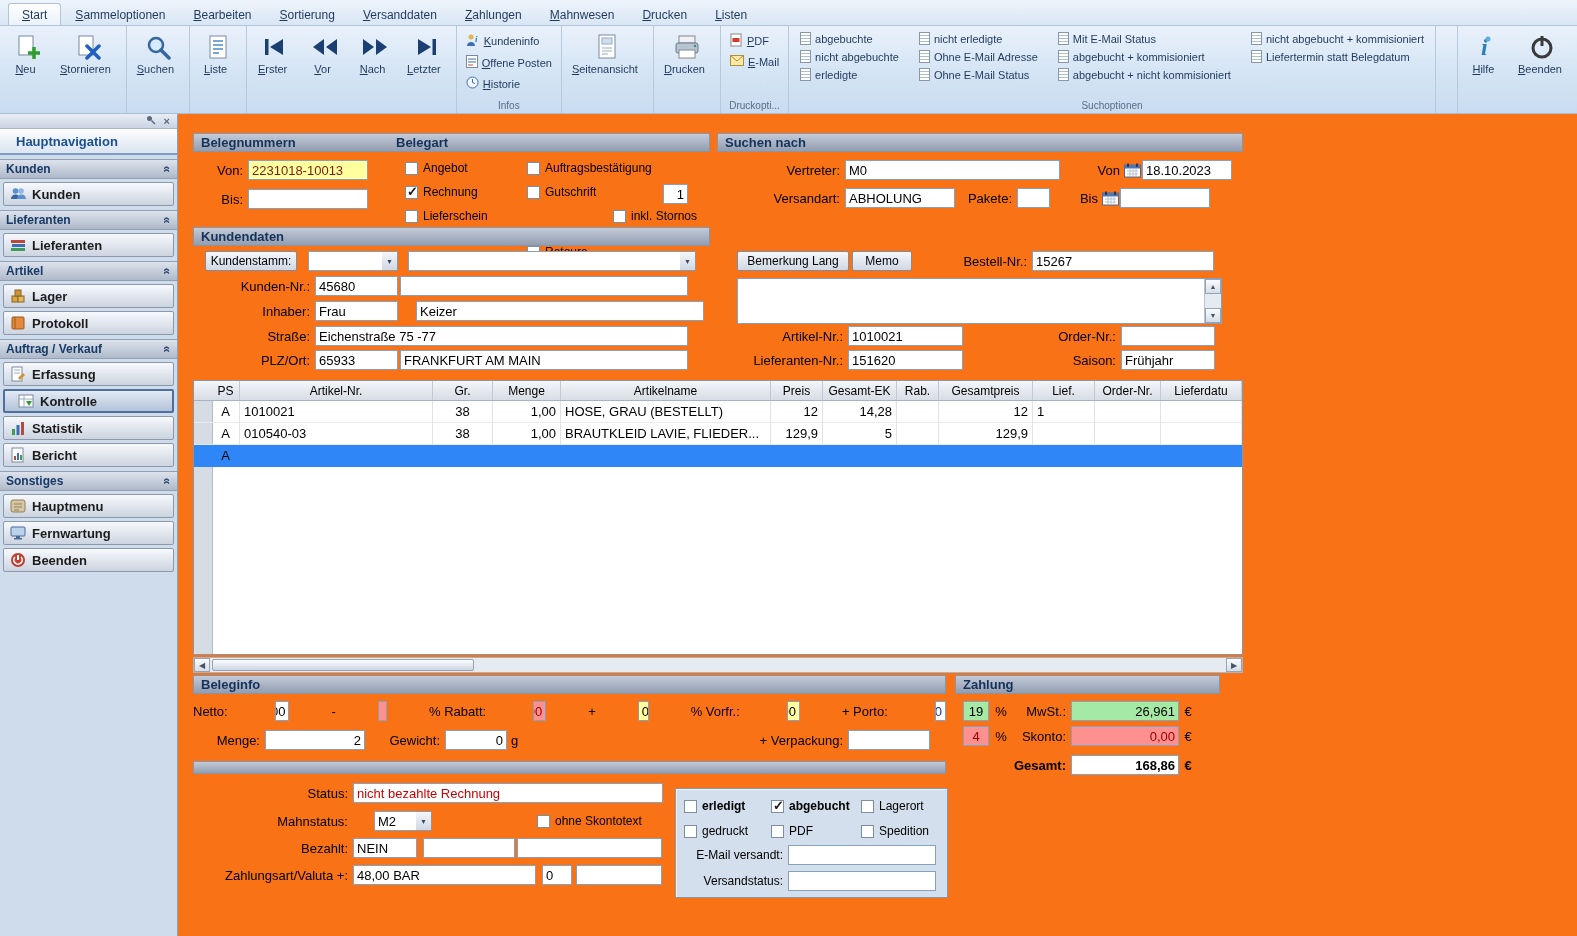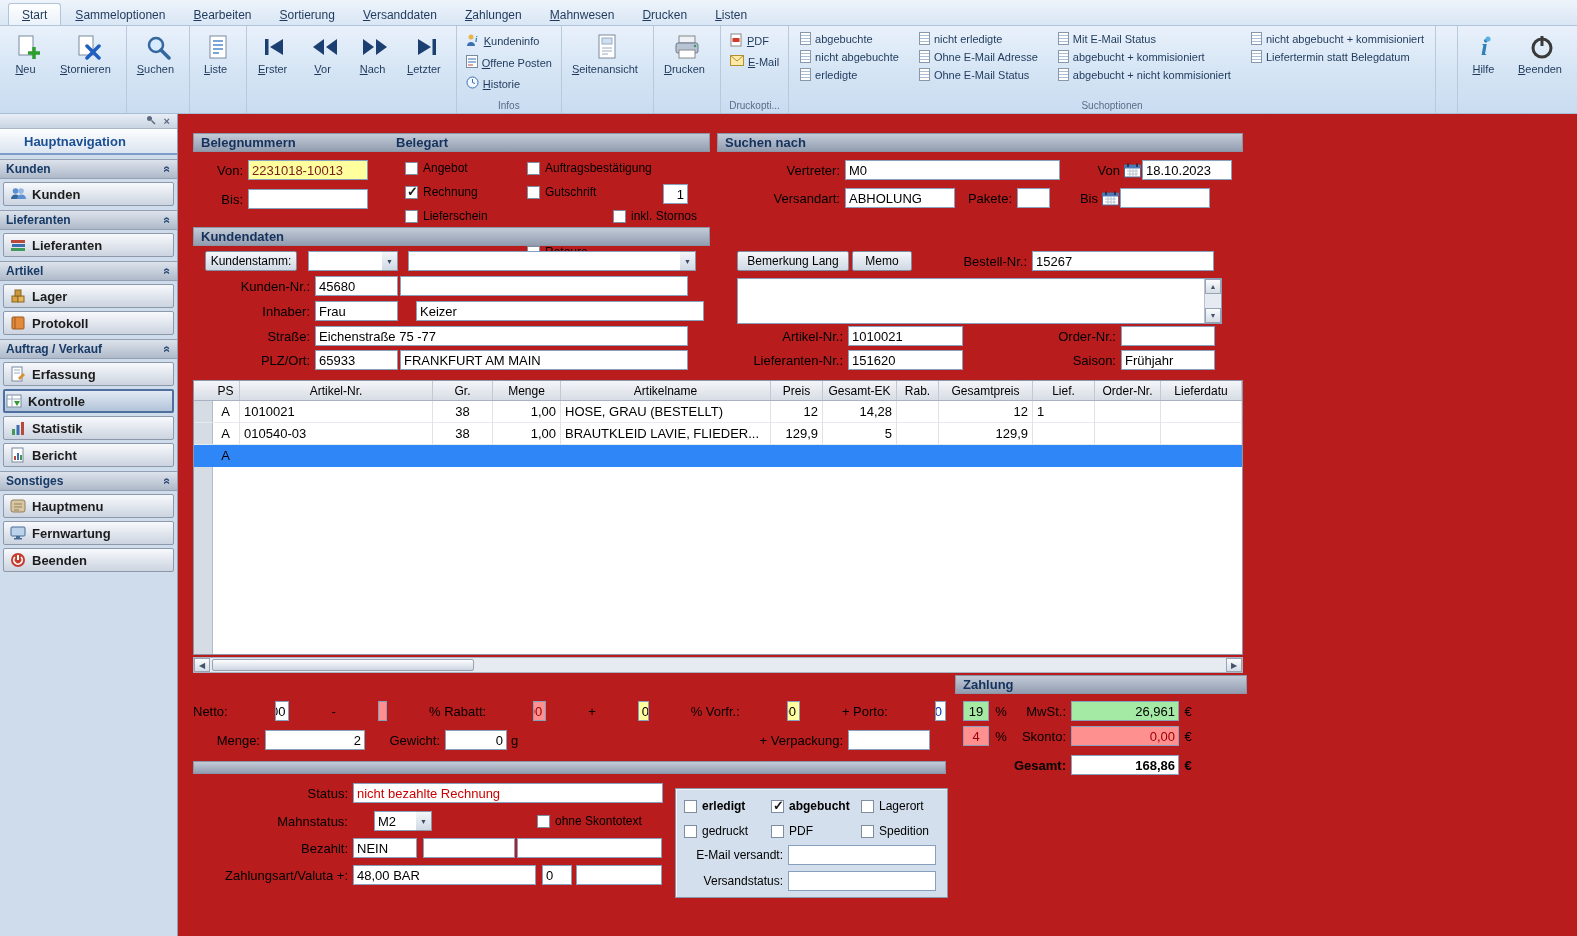--- a/index.html
+++ b/index.html
@@ -1,18 +1,18 @@
 <!DOCTYPE html>
 <html><head>
 <meta charset="utf-8">
 <style>
 *{margin:0;padding:0;box-sizing:border-box;}
 html,body{width:1577px;height:936px;overflow:hidden;}
 body{font-family:"Liberation Sans",sans-serif;font-size:13px;color:#000;background:#cfdceb;}
-.page{position:relative;width:1577px;height:936px;background:#b91c1c;overflow:hidden;}
+.page{position:relative;width:1577px;height:936px;background:#f97316;overflow:hidden;}
 
 
 .tabbar{position:absolute;left:0;top:0;right:0;height:26px;background:linear-gradient(#eef4fb,#d9e6f5);border-bottom:1px solid #b3c3d8;display:flex;align-items:flex-end;padding-left:8px;}
 .tab{padding:4px 13px 3px;font-size:12px;color:#1e395b;border:1px solid transparent;border-bottom:none;border-radius:3px 3px 0 0;cursor:default;}
 .tab span{display:block;}
 .tab span::first-letter{text-decoration:underline;}
 .tab.active{background:linear-gradient(#fefefe,#eaf2fa);border-color:#b3c3d8;}
 
 
 .ribbon{position:absolute;left:0;top:26px;right:0;height:88px;background:linear-gradient(#e9f1fb,#d4e4f4 55%,#c9dcf0);border-bottom:1px solid #a9bdd4;display:flex;align-items:stretch;}
@@ -29,25 +29,25 @@
 .mbtn .slbl2::first-letter{text-decoration:underline;}
 .sopt{display:flex;align-items:center;gap:4px;font-size:11px;color:#1e395b;padding:1px 3px;white-space:nowrap;}
 .sicon{width:11px;height:13px;border:1px solid #8a97a8;background:repeating-linear-gradient(#ffffff 0 2px,#a8bdd6 2px 3px);flex:none;}
 .socols{display:flex;gap:14px;padding:3px 4px 0;}
 .socol{display:flex;flex-direction:column;gap:3px;}
 .rspacer{flex:1;}
 
 
 .sidebar{position:absolute;left:0;top:114px;bottom:0;width:178px;background:#cfdceb;border-right:1px solid #8fa0b5;}
 .side-minibar{height:15px;background:linear-gradient(#e8eef6,#c9d4e2);border-bottom:1px solid #aab6c6;display:flex;justify-content:flex-end;align-items:center;gap:8px;padding:0 7px;color:#5a6a80;font-size:10px;}
-.side-title{height:26px;background:linear-gradient(#fdfeff,#dbe4f0);border-bottom:2px solid #7f9cc8;color:#1b4f93;font-weight:bold;font-size:13px;display:flex;align-items:center;padding-left:24px;}
+.side-title{height:26px;background:linear-gradient(#fdfeff,#dbe4f0);border-bottom:2px solid #7f9cc8;color:#1b4f93;font-weight:bold;font-size:13px;display:flex;align-items:center;padding-left:16px;}
 .side-sec{height:20px;margin-top:4px;background:linear-gradient(#dde3ec,#aeb9c9);border-top:1px solid #93a0b4;border-bottom:1px solid #93a0b4;display:flex;align-items:center;justify-content:space-between;padding:0 6px;color:#173a66;font-weight:bold;font-size:12px;}
 .chev{display:inline-block;transform:rotate(90deg);font-size:12px;color:#2c4a78;font-weight:bold;}
 .side-item{height:24px;margin:3px 3px 0;background:linear-gradient(#f7f9fc,#ccd4e0);border:1px solid #8d99ab;border-radius:2px;display:flex;align-items:center;gap:6px;padding:0 5px;font-weight:bold;font-size:13px;color:#1c1c1c;cursor:default;}
-.side-item.selected{background:linear-gradient(#e2eaf4,#b2c3d9);border:2px solid #4f6f9f;padding:0 0;}
+.side-item.selected{background:linear-gradient(#e2eaf4,#b2c3d9);border:2px solid #4f6f9f;padding:0 12px;}
 .iwrap{width:17px;height:16px;display:flex;align-items:center;justify-content:center;flex:none;}
 
 
 .main{position:absolute;left:193px;top:133px;width:1050px;height:803px;}
 .secbar{position:absolute;height:19px;background:linear-gradient(#c3cbd8,#929db0);border:1px solid #8a95a8;color:#14325c;font-weight:bold;font-size:13px;display:flex;align-items:center;padding:0 7px;}
 .frow{position:absolute;display:flex;align-items:center;height:16px;}
 .lbl{font-size:13px;display:flex;align-items:center;justify-content:flex-end;padding-right:5px;white-space:nowrap;height:20px;}
 .field{height:20px;background:#fff;border:1px solid #86a0bd;font-size:13px;padding:0 3px;display:flex;align-items:center;white-space:nowrap;overflow:hidden;}
 .field.r{justify-content:flex-end;}
 .field.yellow{background:#ffff9e;}
@@ -795,21 +795,24 @@
       </div>
     </div>
 
     <div class="hscroll">
       <div class="hs-btn">◀</div>
       <div class="hs-thumb"></div>
       <div style="flex:1;"></div>
       <div class="hs-btn">▶</div>
     </div>
 
-    <div class="secbar" style="left:762px;top:542px;width:292px;">
+    <div class="secbar" style="left:0;top:542px;width:753px;">
+      <span>Beleginfo</span>
+    </div>
+    <div class="secbar" style="left:762px;top:542px;width:265px;">
       <span>Zahlung</span>
     </div>
 
     <div class="frow" style="left:0;top:570px;width:753px;gap:42px;">
       <span class="lbl" style="width:72px;">Netto:</span>
       <div class="field r" style="width:100px;">141,900</div>
       <span class="lbl" style="width:20px;justify-content:center;padding:0;">-</span>
       <div class="field red" style="width:26px;"></div>
       <span class="lbl" style="width:86px;">% Rabatt:</span>
       <div class="field red r" style="width:76px;">0,00</div>

